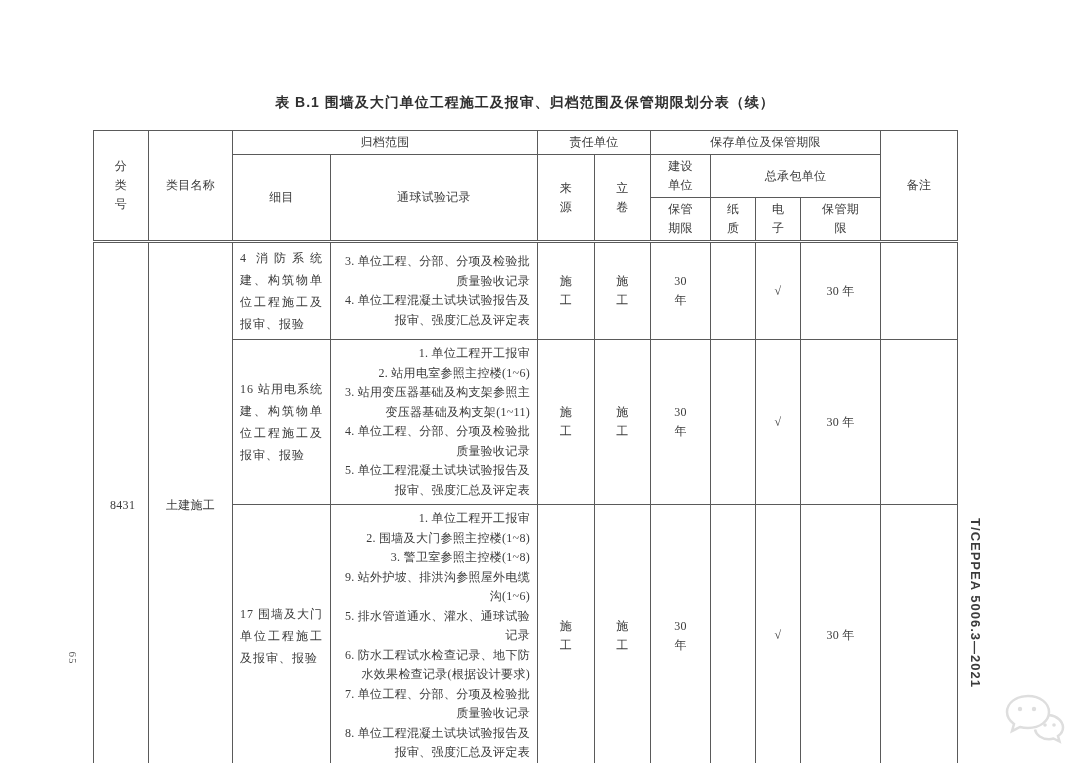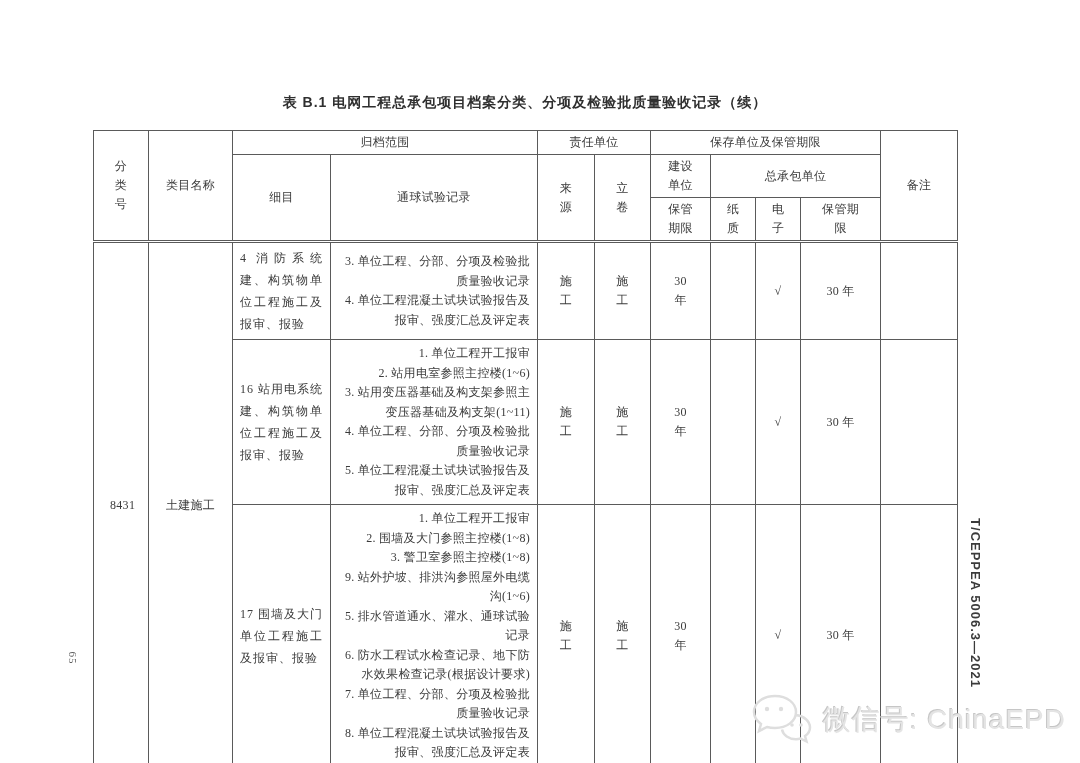--- a/index.html
+++ b/index.html
@@ -100,21 +100,21 @@
     color: #e4e4e4;
     text-shadow: -1px -1px 0 #c6c6c6, 1px 1px 1px #ffffff;
     letter-spacing: 1px;
     white-space: nowrap;
   }
   .wechat-icon svg { display: block; }
 </style>
 </head>
 <body>
 
-<div class="doc-title">表 B.1  电网工程总承包项目档案分类、分项及检验批质量验收记录（续）</div>
+<div class="doc-title">表 B.1  围墙及大门单位工程施工及报审、归档范围及保管期限划分表（续）</div>
 
 <table class="archive-table">
   <colgroup>
     <col style="width:55px">
       <col style="width:84px">
       <col style="width:98px">
       <col style="width:207px">
     <col style="width:57px">
       <col style="width:56px">
       <col style="width:60px">
@@ -215,14 +215,13 @@
         <path d="M45,22 C53,23 59,28 59,34.5 C59,38 57,41 54,43 L55.5,48.5 L49.5,45.5 C48,46 46.5,46.2 45,46.2 C38,46.2 32,42 31,36.5"></path>
       </g>
       <g fill="#dedede">
         <circle cx="16" cy="16" r="2.2"></circle>
         <circle cx="30" cy="16" r="2.2"></circle>
         <circle cx="41" cy="32" r="1.8"></circle>
         <circle cx="50" cy="32" r="1.8"></circle>
       </g>
     </svg>
   </span>
-  <span class="watermark-text">微信号: ChinaEPD</span>
 </div>
 
 </body></html>

